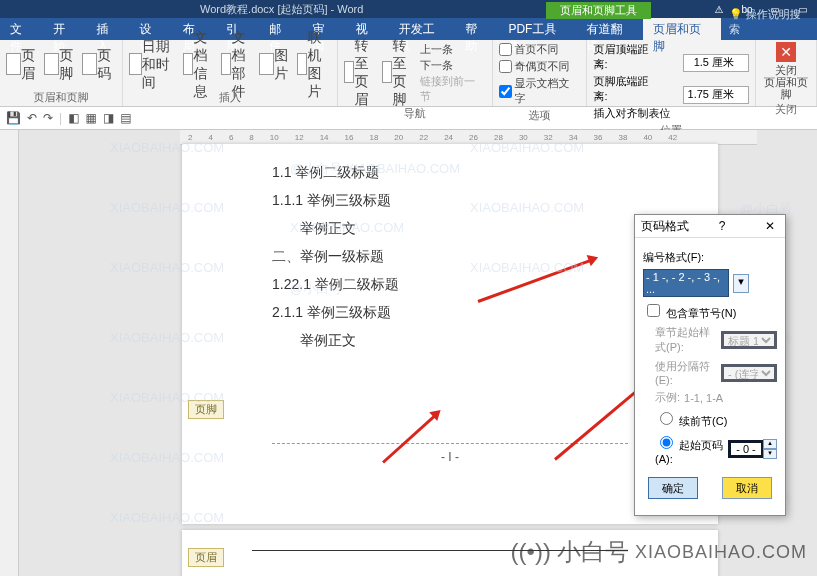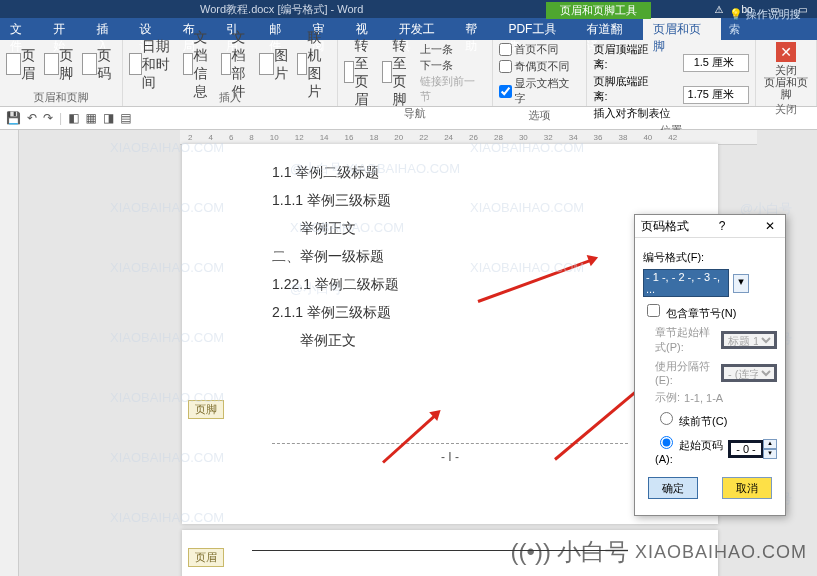--- a/index.html
+++ b/index.html
@@ -61,21 +61,21 @@
 .spinbox input{width:36px;text-align:center}
 .spinbox .sbtns{display:flex;flex-direction:column;margin-left:-1px}
 .spinbox .sbtns div{width:12px;height:8px;border:1px solid #7a9ac0;background:#eaf2fb;font-size:7px;line-height:6px;text-align:center;cursor:pointer}
 .cursor{position:absolute;font-size:14px;color:#000;pointer-events:none}
 </style>
 </head>
 <body>
 <div class="app">
 
 <div class="titlebar">
-  <span class="title">Word教程.docx [编号格式] - Word</span>
+  <span class="title">Word教程.docx [起始页码] - Word</span>
   <span style="position:absolute;left:546px;top:2px;background:#4ea72f;color:#fff;padding:1px 14px;font-size:11px">页眉和页脚工具</span>
   <div class="right-icons">
     <span class="ticon warn">⚠</span>
     <span class="ticon">bo</span>
     <span class="ticon">▭</span>
     <span class="ticon">▭</span>
   </div>
 </div>
 
 <div class="tabs">

